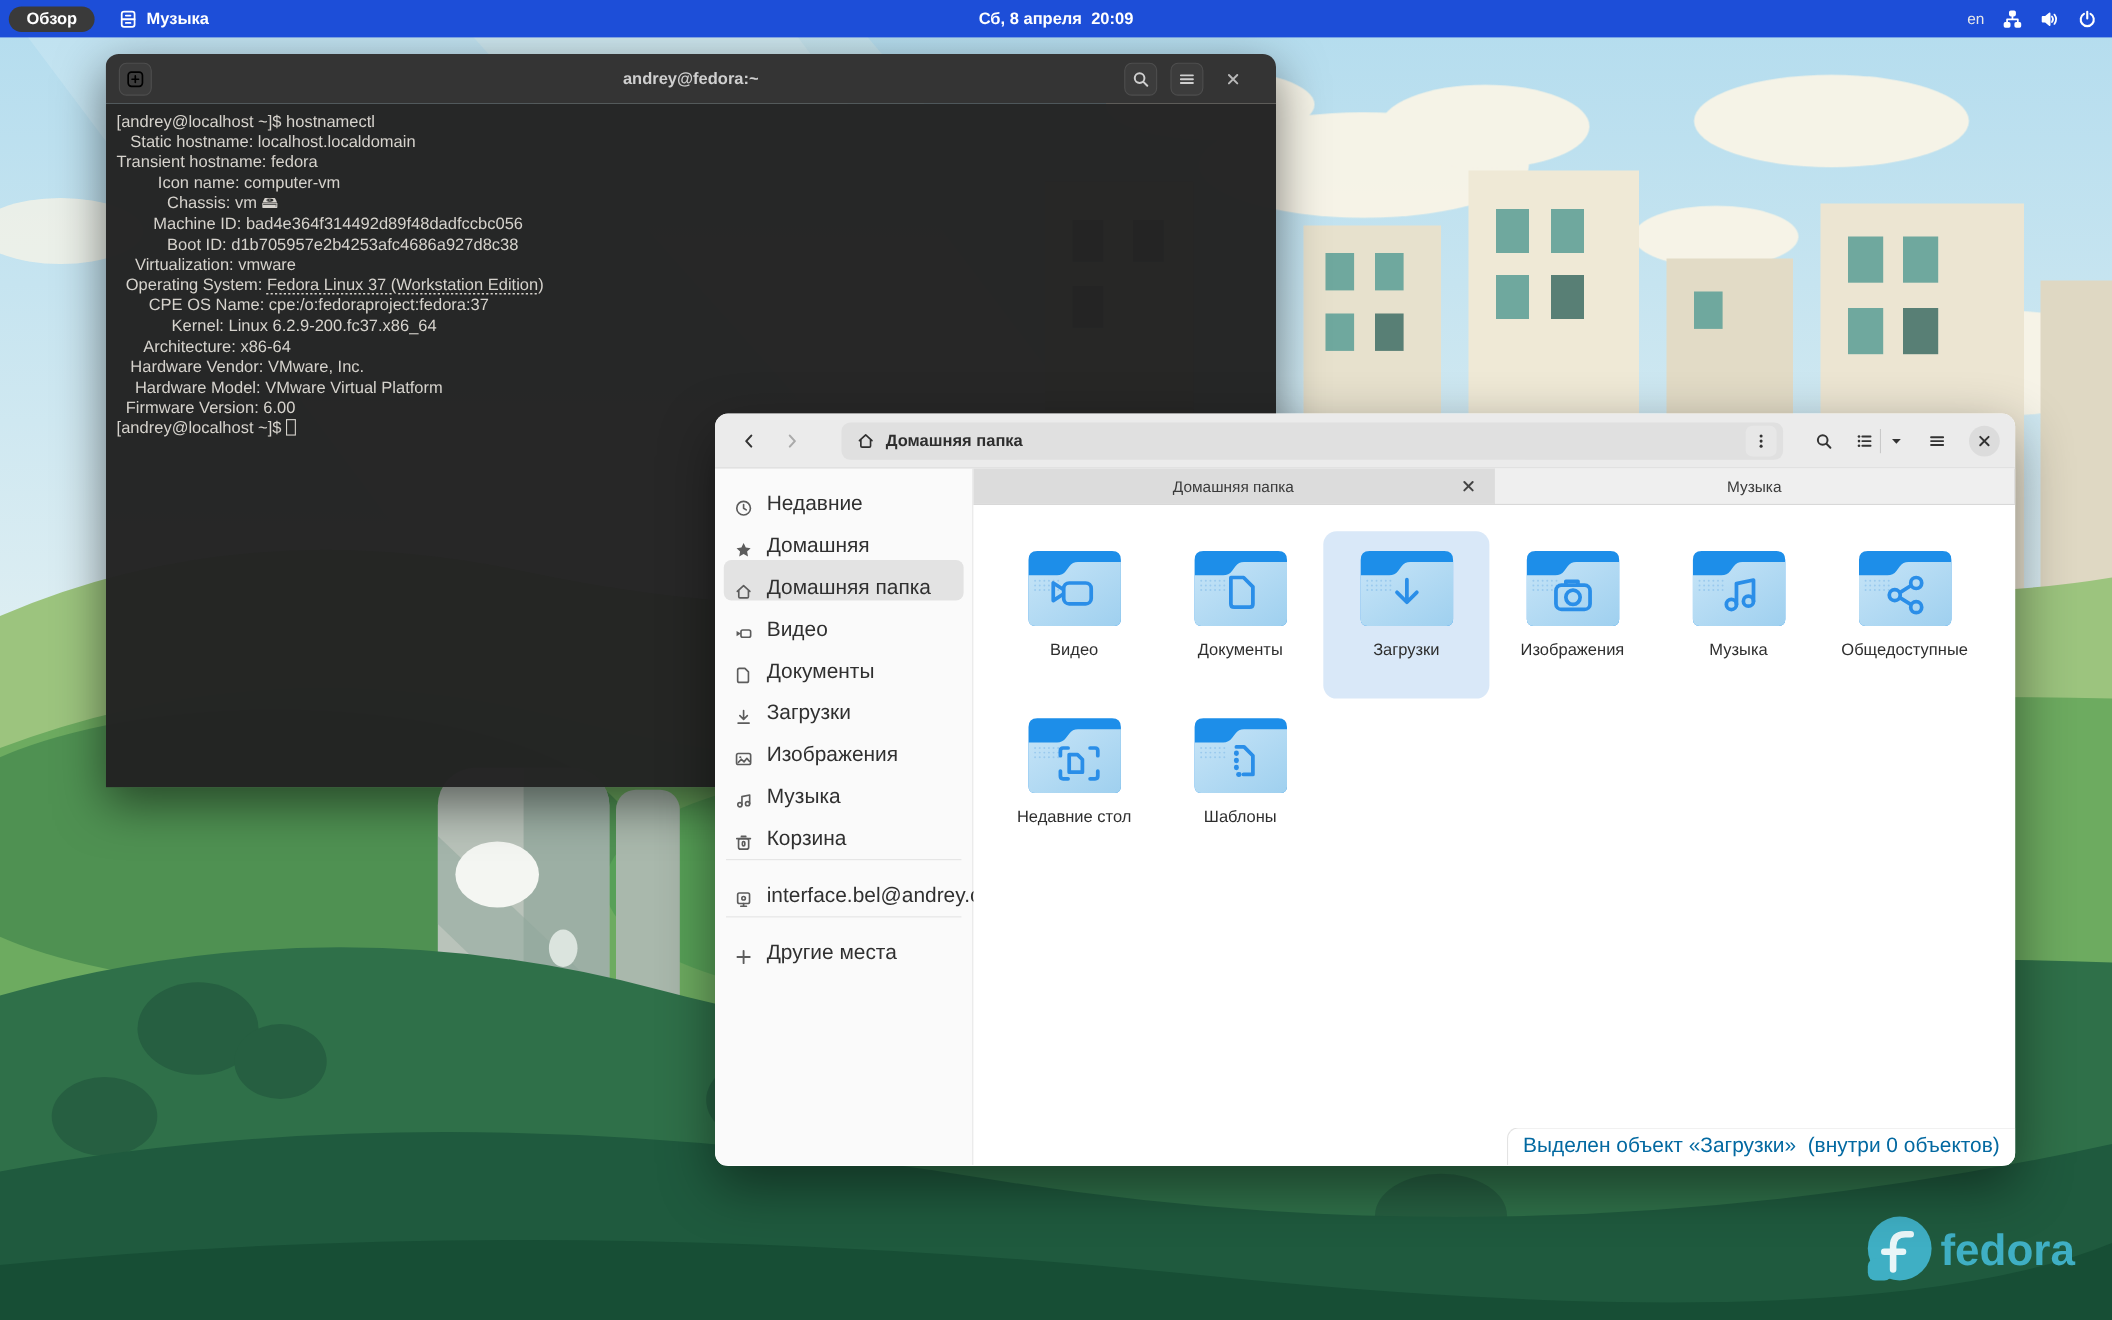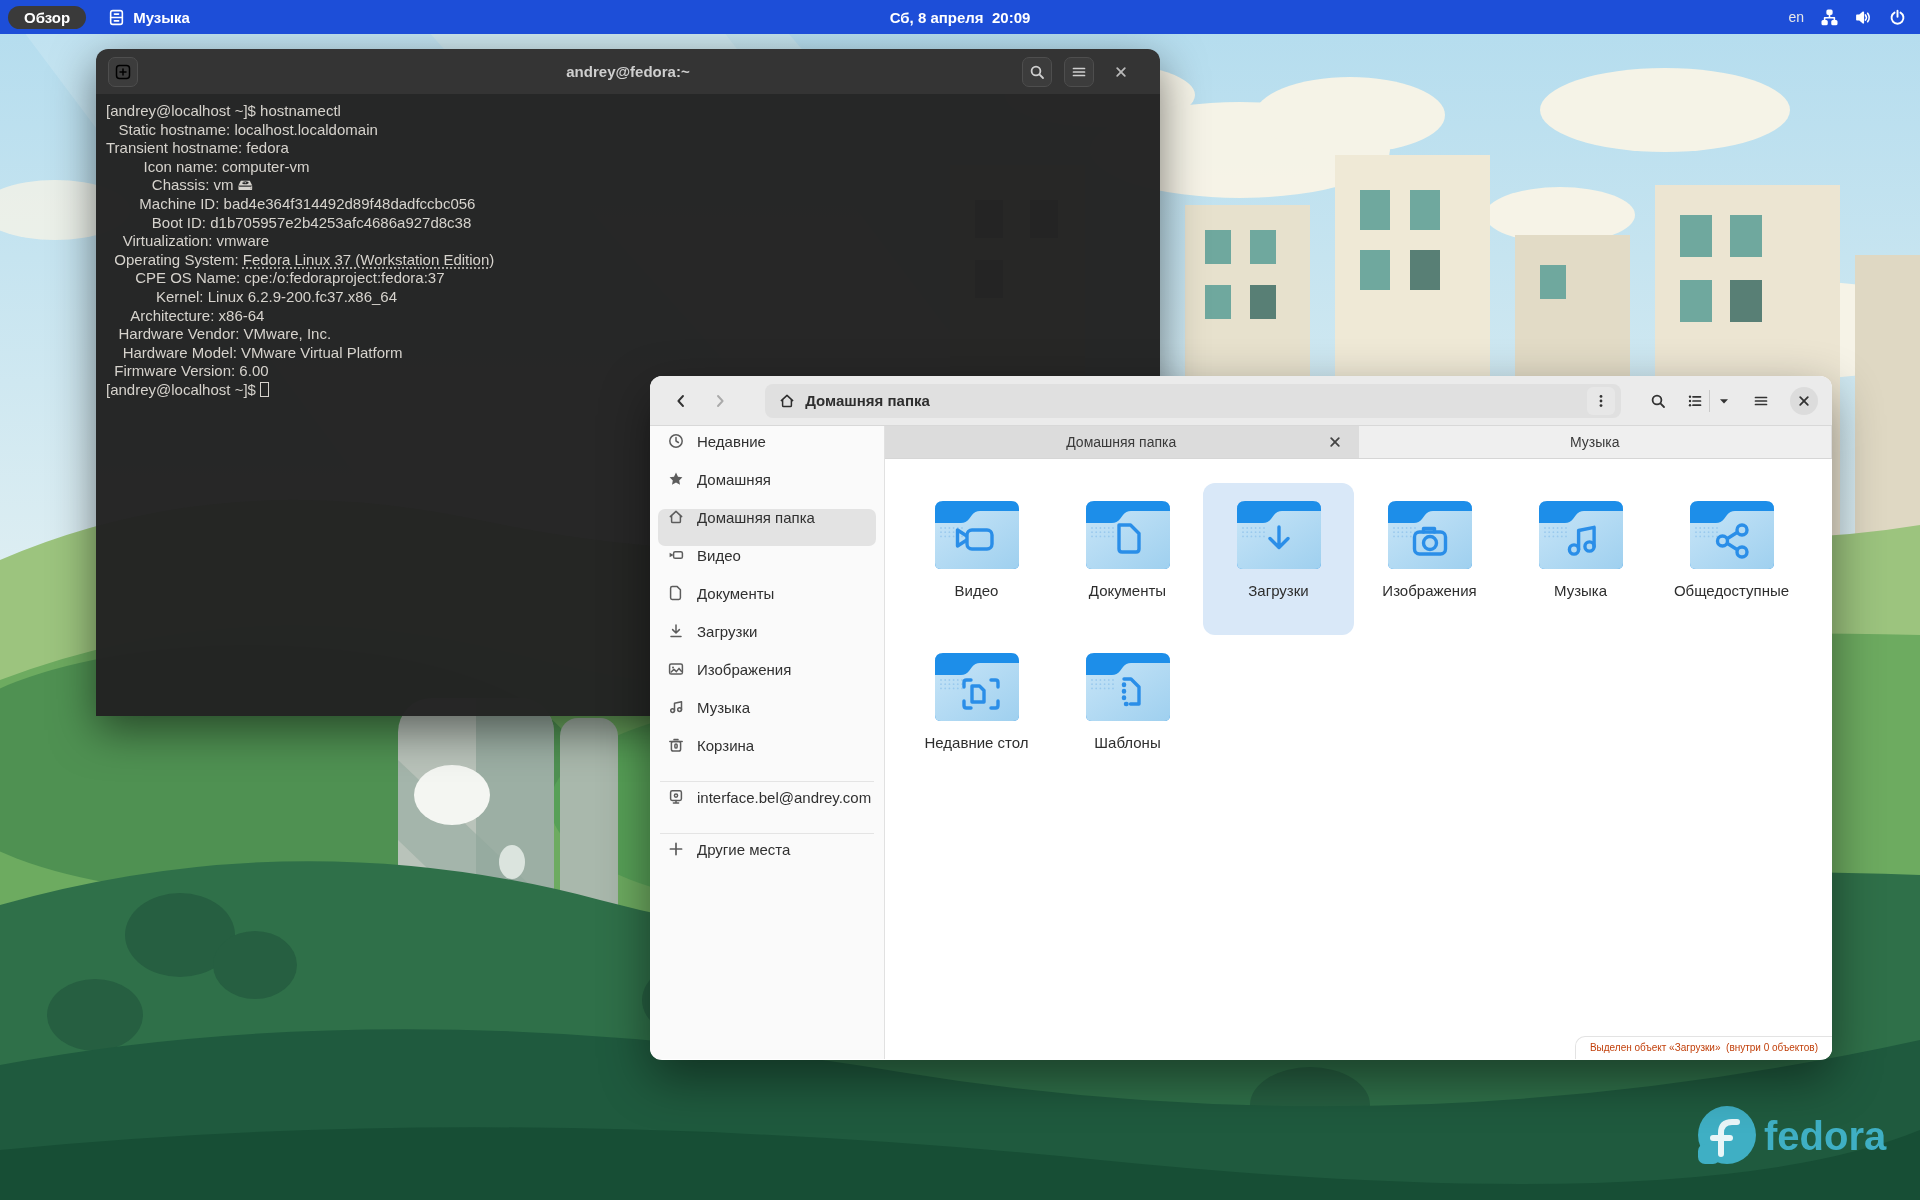--- a/index.html
+++ b/index.html
@@ -64,22 +64,22 @@
                 display:flex; align-items:center; justify-content:center; color:#333; }
   .hdr-right { display:flex; align-items:center; gap:12px; margin-left:14px; color:#333; }
   .hdr-btn { width:34px; height:34px; border-radius:7px; display:flex; align-items:center; justify-content:center; }
   .view-split { display:flex; align-items:center; height:34px; border-radius:7px; }
   .view-split .vdiv { width:1px; height:22px; background:#c9c9c9; margin:0 6px; }
   .win-close { width:28px; height:28px; border-radius:50%; background:#dcdcdc; color:#333;
                display:flex; align-items:center; justify-content:center; }
 
   .f-main { display:flex; height:633px; }
   .sidebar { width:235px; background:#fafafa; border-right:1px solid #e1e1e1; padding:6px 8px; }
-  .sb-item { height:37px; display:flex; align-items:flex-start; gap:13px; padding:0 10px;
-             border-radius:7px; color:#303030; font-size:15px; margin:1px 0; }
+  .sb-item { height:37px; display:flex; align-items:flex-end; gap:13px; padding:0 10px;
+             border-radius:7px; color:#303030; font-size:19px; margin:1px 0; }
   .sb-item.selected { background:#e3e3e3; }
   .sb-item .ic { width:16px; height:16px; color:#5c5c5c; }
   .sb-sep { height:1px; background:#e4e4e4; margin:7px 2px; }
 
   .content { flex:1; display:flex; flex-direction:column; position:relative; background:#fff; }
   .tabbar { height:33px; background:#e9e9e9; display:flex; border-bottom:1px solid #d6d6d6; }
   .tab { flex:1; display:flex; align-items:center; justify-content:center; position:relative;
          font-size:14px; color:#3a3a3a; background:#efefef; border-right:1px solid #dcdcdc; }
   .tab.active { background:#dcdcdc; }
   .tab .tab-x { position:absolute; right:14px; top:50%; transform:translateY(-50%);
@@ -87,21 +87,21 @@
 
   .grid { padding:24px 16px; display:flex; flex-wrap:wrap; align-content:flex-start; }
   .cell { width:151px; height:152px; display:flex; flex-direction:column; align-items:center;
           border-radius:12px; padding-top:10px; }
   .cell.selected { background:#d9e8f8; }
   .cell .folder { width:96px; height:80px; }
   .cell .flabel { margin-top:9px; font-size:15px; color:#2e2e2e; }
 
   .statusbar { position:absolute; right:0; bottom:0; background:#fff; border-top-left-radius:10px;
                border-top:1px solid #e3e3e3; border-left:1px solid #e3e3e3;
-               padding:5px 14px 6px 14px; font-size:10px; color:#c2410c; white-space:pre; }
+               padding:5px 14px 6px 14px; font-size:19px; color:#0369a1; white-space:pre; }
 
   
   #fedora-mark { position:absolute; left:1694px; top:1102px; width:210px; height:66px; z-index:5; }
 </style>
 </head>
 <body>
 
 <div id="stage">
 
   <div id="wallpaper">

